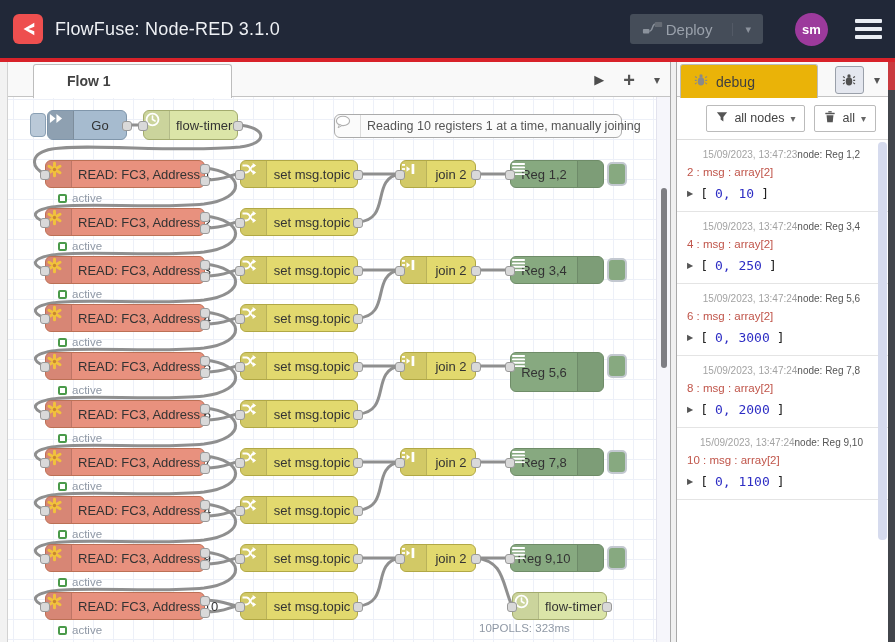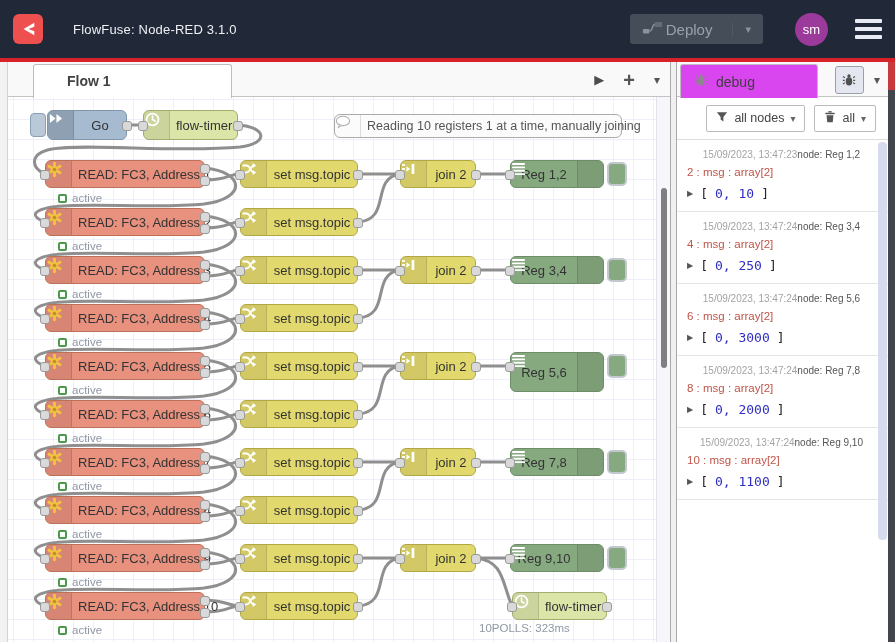--- a/index.html
+++ b/index.html
@@ -2,27 +2,27 @@
 <html><head>
 <meta charset="utf-8">
 <style>
   *{box-sizing:border-box;margin:0;padding:0}
   html,body{width:895px;height:642px;overflow:hidden;background:#fff}
   .app{width:895px;height:642px;position:relative;overflow:hidden;
        font-family:"Liberation Sans",sans-serif;-webkit-font-smoothing:antialiased}
   
   header{height:58px;background:#212838;display:flex;align-items:center;padding:0 13px}
   .logo{width:30px;height:30px;border-radius:6px;background:#ee4f4f;display:flex;align-items:center;justify-content:center}
-  .apptitle{color:#eef0f4;font-size:13px;margin-left:30px;letter-spacing:.2px}
+  .apptitle{color:#eef0f4;font-size:18px;margin-left:12px;letter-spacing:.2px}
   .hspacer{flex:1}
   .deploy{height:30px;background:#454d59;border:none;border-radius:3px;display:flex;align-items:center;
           padding:0 12px;margin-right:32px;cursor:pointer}
   .deploy .dlabel{color:#9aa1ab;font-size:15px;margin:0 10px 0 2px}
   .deploy .dcaret{color:#8b929c;font-size:11px;margin-left:10px;padding-left:12px;border-left:1px solid rgba(255,255,255,.08)}
-  .avatar{width:33px;height:33px;border-radius:50%;background:#9c3a9c;color:#fff;font-size:13px;font-weight:normal;
+  .avatar{width:33px;height:33px;border-radius:50%;background:#9c3a9c;color:#fff;font-size:13px;font-weight:bold;
           display:flex;align-items:center;justify-content:center;margin-right:27px;cursor:pointer}
   .burger{display:flex;flex-direction:column;gap:4px;cursor:pointer;padding:2px 0}
   .burger i{display:block;width:27px;height:4px;border-radius:1px;background:#e9edf3}
   .redline{height:4px;background:#d8222a}
   
   .main{display:flex;height:580px}
   .palette{width:8px;background:#f2f2f2;border-right:1px solid #d2d2d2}
   .editor{width:662px;display:flex;flex-direction:column}
   
   .tabbar{height:35px;background:#f9f9f9;border-bottom:1px solid #c4c4c4;position:relative;z-index:5}
@@ -51,21 +51,21 @@
   .nstatus{position:absolute;display:flex;align-items:center;gap:5px;font-size:11.5px;color:#8f98a5}
   .sdot{width:9px;height:9px;border:2px solid #4a9a4a;border-radius:2px;background:#fff}
   .tstatus{position:absolute;font-size:11.5px;color:#8f98a5;width:160px}
   .scrollzone{position:absolute;top:0;right:0;bottom:0;width:14px;background:#f6f6fb;border-left:1px solid #e3e3ee}
   .vthumb{position:absolute;left:4px;top:91px;width:6px;height:180px;background:#7e7e83;border-radius:3px;cursor:pointer}
   
   .divider{width:7px;background:#f0f0f0;border-left:1px solid #a9a9a9;border-right:1px solid #a9a9a9;cursor:col-resize}
   
   .sidebar{width:211px;display:flex;flex-direction:column;background:#fff}
   .side-tabs{height:35px;background:#f9f9f9;border-bottom:1px solid #c4c4c4;position:relative;z-index:5}
-  .side-tab{position:absolute;left:3px;top:2px;width:138px;height:34px;background:#d946ef;border:1px solid #bdbdbd;
+  .side-tab{position:absolute;left:3px;top:2px;width:138px;height:34px;background:#eab308;border:1px solid #bdbdbd;
             border-bottom:none;border-radius:3px 3px 0 0;display:flex;align-items:center;gap:8px;
             padding-left:13px;font-size:14px;color:#3f3f3f;cursor:pointer}
   .side-actions{position:absolute;right:8px;top:3px;height:30px;display:flex;align-items:center;gap:10px}
   .bugbtn{width:29px;height:28px;background:#e4e7ef;border:1px solid #9aa0aa;border-radius:3px;
           display:flex;align-items:center;justify-content:center;cursor:pointer}
   .scaret{font-size:12px;color:#555;cursor:pointer}
   .filterbar{height:43px;display:flex;align-items:center;justify-content:flex-end;gap:9px;
              padding:0 12px;border-bottom:1px solid #ddd;background:#fff}
   .fbtn{height:27px;background:#fff;border:1px solid #bbb;border-radius:2px;display:flex;align-items:center;
         gap:6px;padding:0 9px;font-size:12.5px;color:#444;cursor:pointer}

